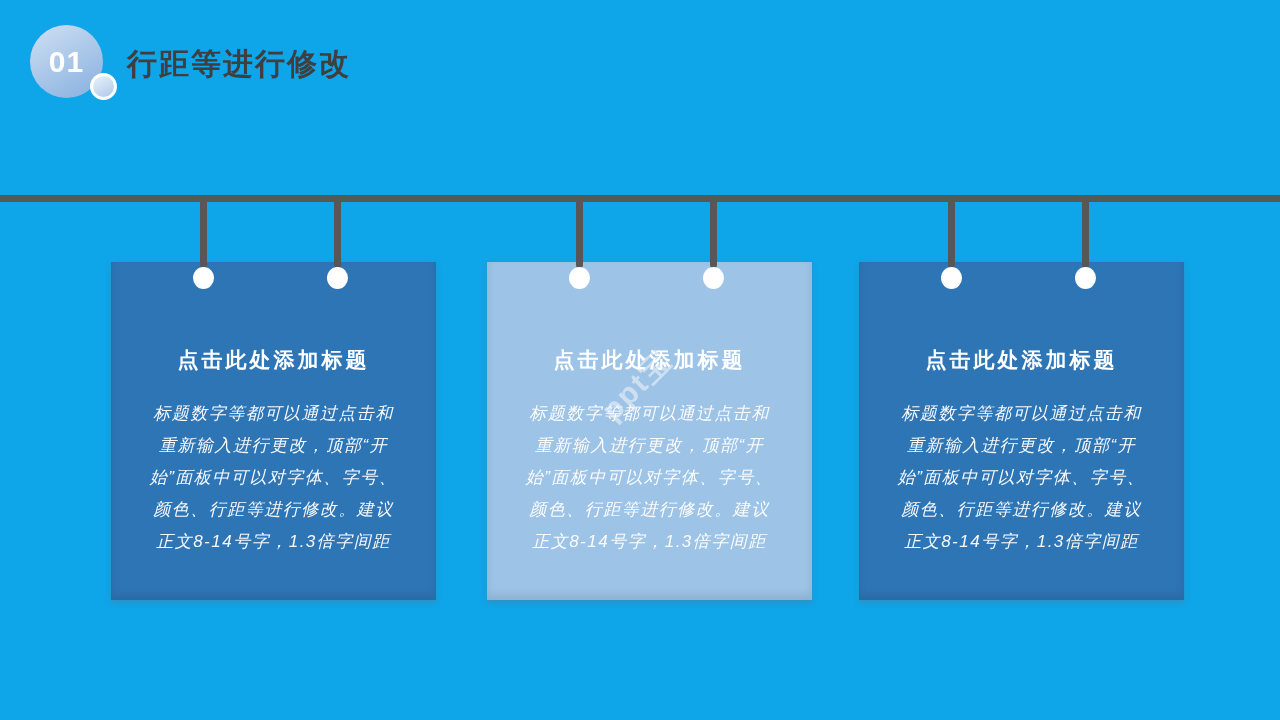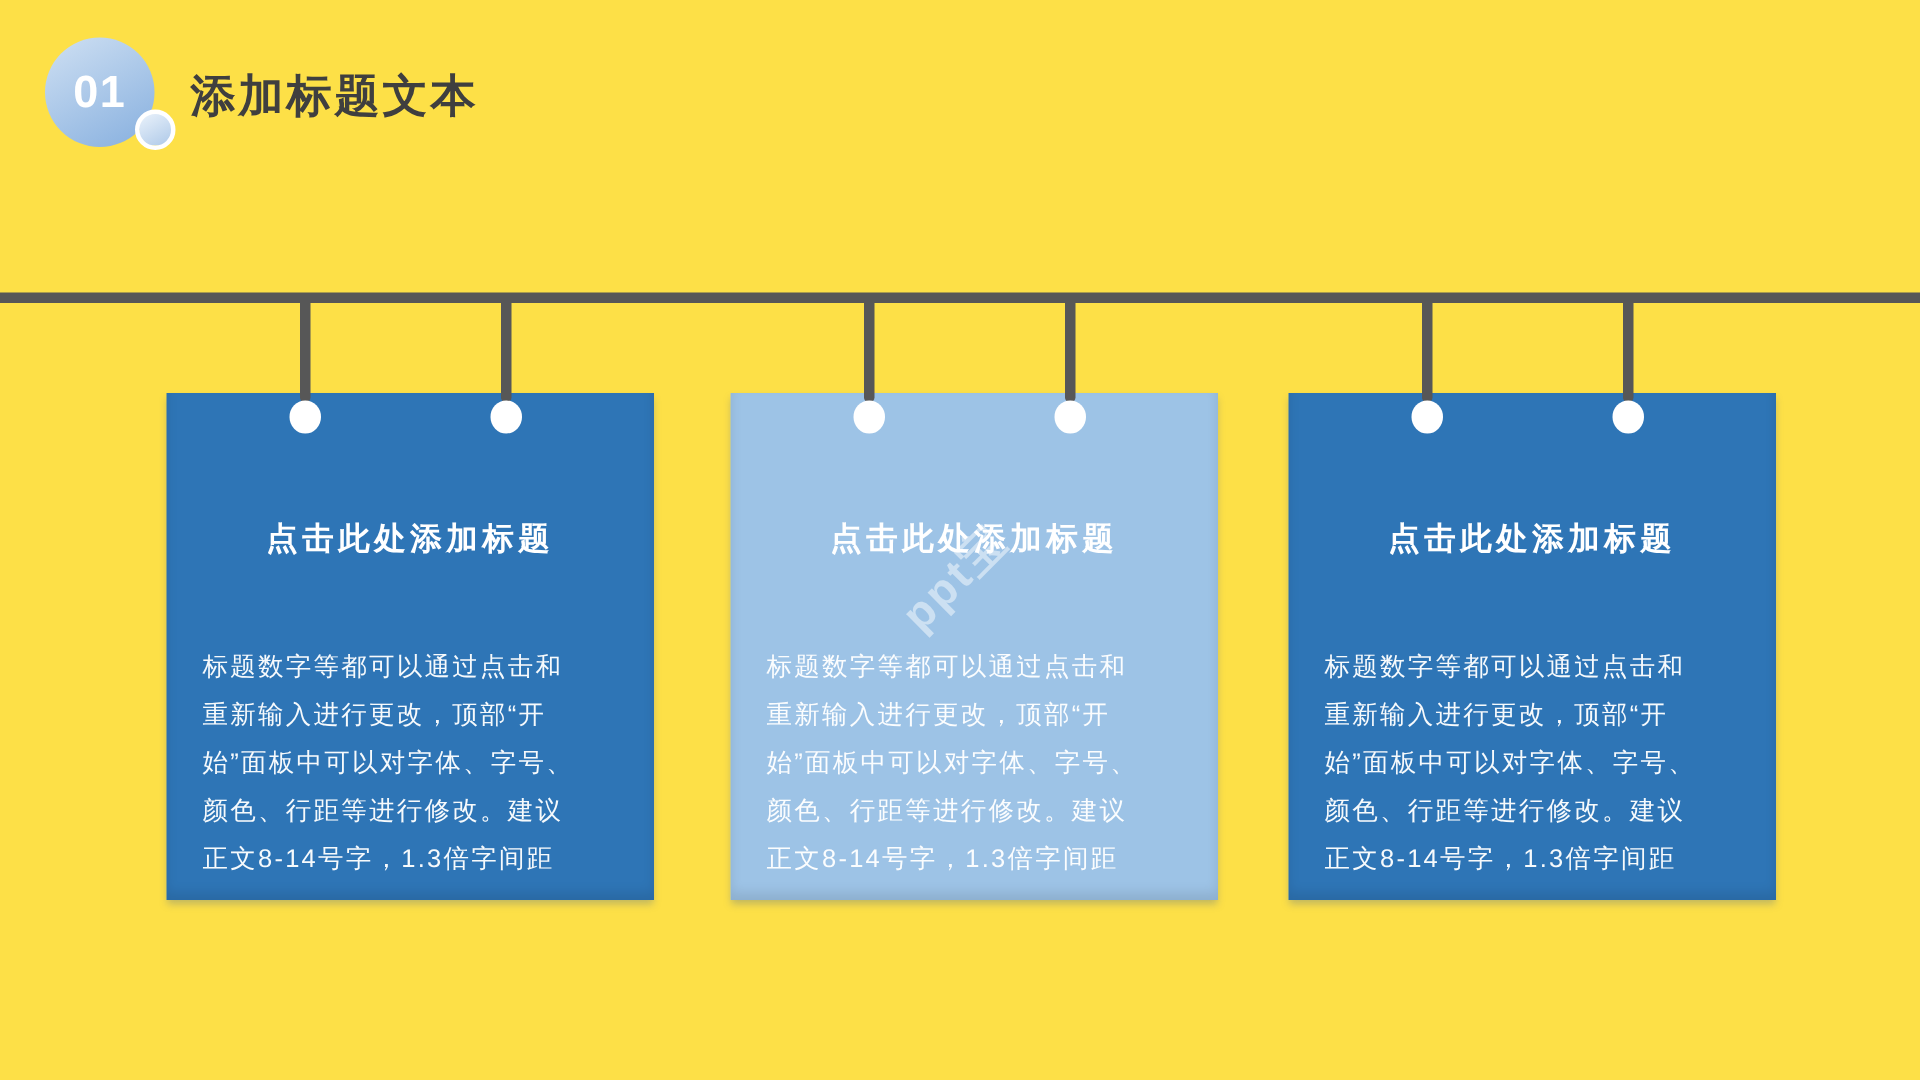--- a/index.html
+++ b/index.html
@@ -5,21 +5,21 @@
   html, body {
     margin: 0;
     padding: 0;
     background: #ffffff;
     font-family: "Liberation Sans", "DejaVu Sans", sans-serif;
   }
   .slide {
     position: relative;
     width: 1280px;
     height: 720px;
-    background: #fde047;
+    background: #0ea5e9;
     overflow: hidden;
   }
 
   
   .badge-circle {
     position: absolute;
     left: 30px; top: 25px;
     width: 73px; height: 73px;
     border-radius: 50%;
     background: linear-gradient(150deg, #c9dcf1 8%, #8fb5e1 88%);
@@ -99,27 +99,29 @@
     margin: 0;
     padding-top: 86px;
     line-height: 24px;
     text-align: center;
     color: #ffffff;
     font-size: 21px;
     font-weight: bold;
     letter-spacing: 3px;
   }
   .card-body {
-    margin: 57px 0 0 0;
+    margin: 26px 0 0 0;
     padding: 0 24px;
+    text-align: center;
     color: rgba(255, 255, 255, 0.96);
     font-size: 17px;
     line-height: 32px;
     letter-spacing: 1.5px;
     white-space: pre-line;
+    font-style: italic;
   }
 
   .watermark {
     position: absolute;
     left: 80px; top: 103px;
     width: 140px;
     text-align: center;
     transform: rotate(-45deg);
     font-size: 30px;
     font-weight: bold;
@@ -131,21 +133,21 @@
 </style>
 </head>
 <body>
 
 <div class="slide">
 
   <div class="badge-circle">
     <span class="badge-number">01</span>
   </div>
   <div class="badge-dot"></div>
-  <h1 class="page-title">添加标题文本</h1>
+  <h1 class="page-title">行距等进行修改</h1>
 
   <div class="timeline"></div>
 
   <div class="card dark pos-1">
     <div class="hanger h-left"></div>
     <div class="hanger h-right"></div>
     <div class="hole o-left"></div>
     <div class="hole o-right"></div>
     <h2 class="card-title">点击此处添加标题</h2>
     <p class="card-body">标题数字等都可以通过点击和

